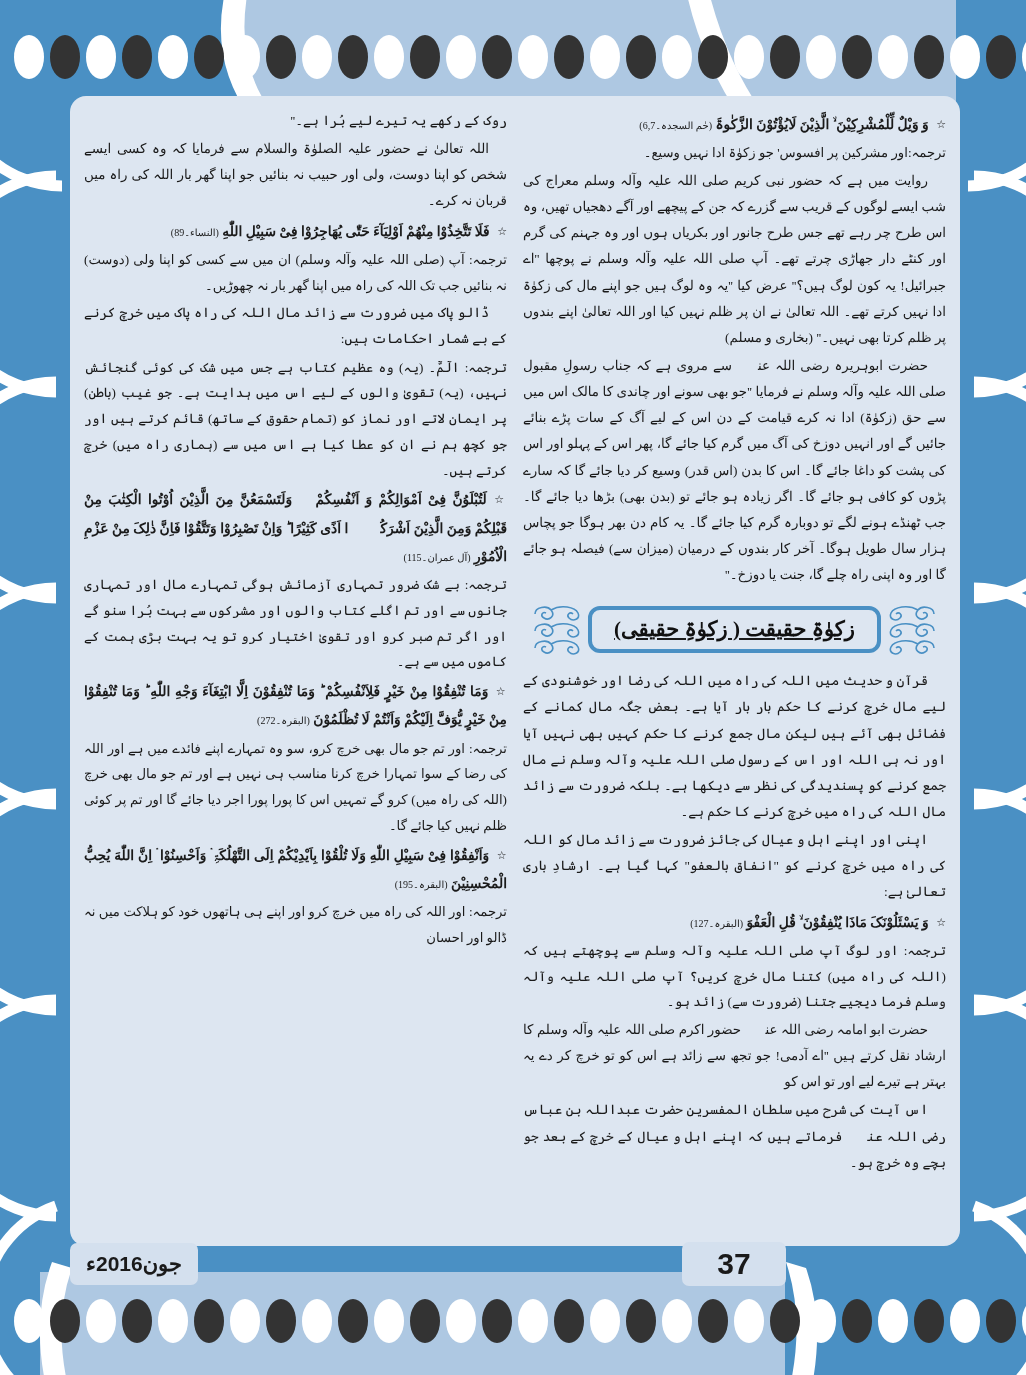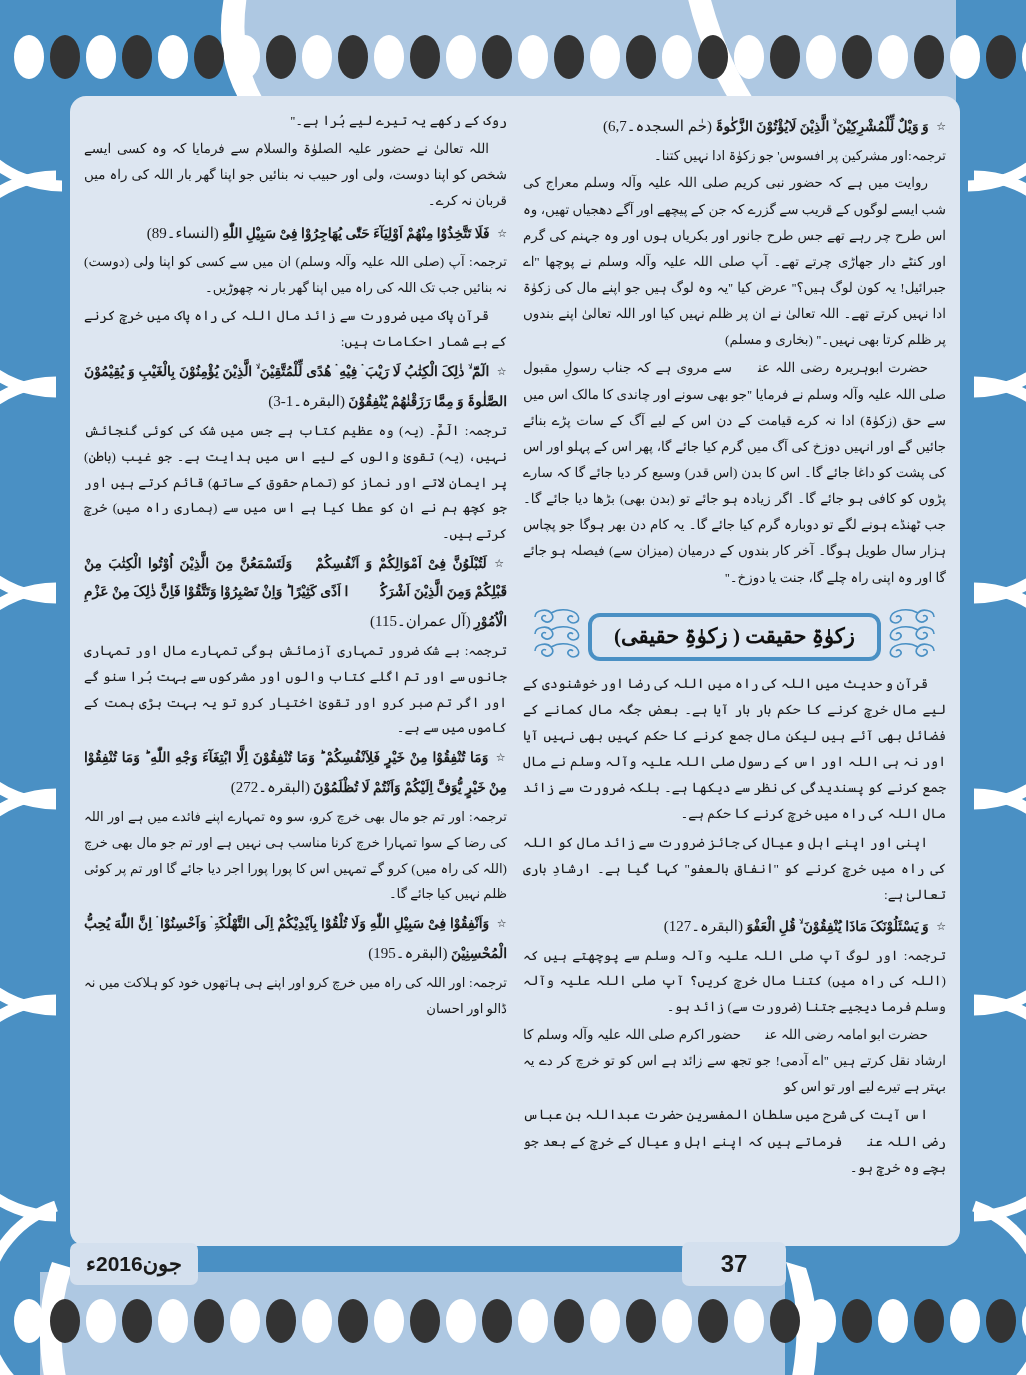--- a/index.html
+++ b/index.html
@@ -126,44 +126,45 @@
     font-weight: 600;
     letter-spacing: 0.2px;
   }
   .verse .star {
     font-size: 11px;
     font-weight: 400;
     margin-left: 4px;
     vertical-align: 1px;
   }
   .verse .ref {
-    font-size: 15px;
+    font-size: 10px;
     font-weight: 400;
     padding-left: 43px;
   }
 
   .trans {
     font-family: "Liberation Serif", serif;
     font-size: 13.2px;
     line-height: 1.95;
     margin: 0 0 2px 0;
     direction: rtl;
     text-align: justify;
     text-align-last: right;
   }
 
   
   .section-heading {
     position: relative;
     margin: 12px 0 10px 0;
     height: 58px;
     display: flex;
-    align-items: flex-end;
+    align-items: center;
     justify-content: center;
     direction: rtl;
+    text-decoration: underline;
   }
   .heading-box {
     position: relative;
     z-index: 2;
     border: 4px solid #4a90c4;
     border-radius: 12px;
     background: #dde6f1;
     padding: 4px 22px;
     font-family: "Liberation Serif", serif;
     font-size: 21px;
@@ -207,21 +208,21 @@
     height: 42px;
     font-family: "Liberation Sans", sans-serif;
     font-size: 21px;
     font-weight: 700;
     direction: rtl;
   }
   #footer-page {
     width: 104px;
     height: 44px;
     font-family: "Liberation Sans", sans-serif;
-    font-size: 24px;
+    font-size: 30px;
     font-weight: 700;
     margin-left: 29px;
   }
   #footer-logo {
     width: 132px;
     height: 44px;
     font-family: "Liberation Serif", serif;
     font-size: 19px;
     font-weight: 700;
     direction: rtl;
@@ -325,21 +326,21 @@
       <div class="dot light"></div>
       <div class="dot dark"></div>
       <div class="dot light"></div>
       <div class="dot dark"></div>
       <div class="dot light"></div>
     </div>
 
   <div id="content-panel">
     <div class="column" id="col-right">
         <p class="verse"><span class="star">☆</span><span> وَ وَیْلٌ لِّلْمُشْرِکِیْنَ ۙ الَّذِیْنَ لَایُؤْتُوْنَ الزَّکٰوۃَ </span><span class="ref">(حٰم السجدہ۔6,7)</span></p>
-        <p class="trans">ترجمہ:اور مشرکین پر افسوس' جو زکوٰۃ ادا نہیں کتنا۔</p>
+        <p class="trans">ترجمہ:اور مشرکین پر افسوس' جو زکوٰۃ ادا نہیں وسیع۔</p>
         <p class="para indent">روایت میں ہے کہ حضور نبی کریم صلی اللہ علیہ وآلہ وسلم معراج کی شب ایسے لوگوں کے قریب سے گزرے کہ جن کے پیچھے اور آگے دھجیاں تھیں، وہ اس طرح چر رہے تھے جس طرح جانور اور بکریاں ہوں اور وہ جہنم کی گرم اور کنٹے دار جھاڑی چرتے تھے۔ آپ صلی اللہ علیہ وآلہ وسلم نے پوچھا ''اے جبرائیل! یہ کون لوگ ہیں؟'' عرض کیا ''یہ وہ لوگ ہیں جو اپنے مال کی زکوٰۃ ادا نہیں کرتے تھے۔ اللہ تعالیٰ نے ان پر ظلم نہیں کیا اور اللہ تعالیٰ اپنے بندوں پر ظلم کرتا بھی نہیں۔'' (بخاری و مسلم)</p>
         <p class="para indent">حضرت ابوہریرہ رضی اللہ عنہٗ سے مروی ہے کہ جناب رسولِ مقبول صلی اللہ علیہ وآلہ وسلم نے فرمایا ''جو بھی سونے اور چاندی کا مالک اس میں سے حق (زکوٰۃ) ادا نہ کرے قیامت کے دن اس کے لیے آگ کے سات پڑے بنائے جائیں گے اور انہیں دوزخ کی آگ میں گرم کیا جائے گا، پھر اس کے پہلو اور اس کی پشت کو داغا جائے گا۔ اس کا بدن (اس قدر) وسیع کر دیا جائے گا کہ سارے پڑوں کو کافی ہو جائے گا۔ اگر زیادہ ہو جائے تو (بدن بھی) بڑھا دیا جائے گا۔ جب ٹھنڈے ہونے لگے تو دوبارہ گرم کیا جائے گا۔ یہ کام دن بھر ہوگا جو پچاس ہزار سال طویل ہوگا۔ آخر کار بندوں کے درمیان (میزان سے) فیصلہ ہو جائے گا اور وہ اپنی راہ چلے گا، جنت یا دوزخ۔''</p>
         <div class="section-heading">
           <div class="spiral-group left"><svg viewBox="0 0 70 54" width="70" height="54">
               <g fill="none" stroke="#4a90c4" stroke-width="1.6">
                 <path d="M 4 12 C 4 5 16 3 20 8 C 25 14 18 19 13 16 C 9 14 11 9 15 11 M 20 8 C 30 2 44 5 47 11 C 50 17 42 20 38 16 C 35 13 39 9 42 12"></path>
                 <path d="M 4 29 C 4 22 16 20 20 25 C 25 31 18 36 13 33 C 9 31 11 26 15 28 M 20 25 C 30 19 44 22 47 28 C 50 34 42 37 38 33 C 35 30 39 26 42 29"></path>
                 <path d="M 4 46 C 4 39 16 37 20 42 C 25 48 18 53 13 50 C 9 48 11 43 15 45 M 20 42 C 30 36 44 39 47 45 C 50 51 42 54 38 50 C 35 47 39 43 42 46"></path>
               </g>
             </svg></div>
@@ -357,22 +358,21 @@
         <p class="verse"><span class="star">☆</span><span> وَ یَسْئَلُوْنَکَ مَاذَا یُنْفِقُوْنَ ۙ قُلِ الْعَفْوَ </span><span class="ref">(البقرہ۔127)</span></p>
         <p class="trans">ترجمہ: اور لوگ آپ صلی اللہ علیہ وآلہ وسلم سے پوچھتے ہیں کہ (اللہ کی راہ میں) کتنا مال خرچ کریں؟ آپ صلی اللہ علیہ وآلہ وسلم فرما دیجیے جتنا (ضرورت سے) زائد ہو۔</p>
         <p class="para indent">حضرت ابو امامہ رضی اللہ عنہٗ حضور اکرم صلی اللہ علیہ وآلہ وسلم کا ارشاد نقل کرتے ہیں ''اے آدمی! جو تجھ سے زائد ہے اس کو تو خرچ کر دے یہ بہتر ہے تیرے لیے اور تو اس کو</p>
         <p class="para indent">اس آیت کی شرح میں سلطان المفسرین حضرت عبداللہ بن عباس رضی اللہ عنہٗ فرماتے ہیں کہ اپنے اہل و عیال کے خرچ کے بعد جو بچے وہ خرچ ہو۔</p>
       </div>
     <div class="column" id="col-left">
         <p class="para">روک کے رکھے یہ تیرے لیے بُرا ہے۔''</p>
         <p class="para indent">اللہ تعالیٰ نے حضور علیہ الصلوٰۃ والسلام سے فرمایا کہ وہ کسی ایسے شخص کو اپنا دوست، ولی اور حبیب نہ بنائیں جو اپنا گھر بار اللہ کی راہ میں قربان نہ کرے۔</p>
         <p class="verse"><span class="star">☆</span><span> فَلَا تَتَّخِذُوْا مِنْهُمْ اَوْلِیَآءَ حَتّٰی یُهَاجِرُوْا فِیْ سَبِیْلِ اللّٰهِ </span><span class="ref">(النساء۔89)</span></p>
         <p class="trans">ترجمہ: آپ (صلی اللہ علیہ وآلہ وسلم) ان میں سے کسی کو اپنا ولی (دوست) نہ بنائیں جب تک اللہ کی راہ میں اپنا گھر بار نہ چھوڑیں۔</p>
-        <p class="para indent">قرآن پاک میں ضرورت سے زائد مال اللہ کی راہ پاک میں خرچ کرنے کے بے شمار احکامات ہیں:</p>
-        <p class="verse"><span class="star">☆</span><span> الٓمّٓ ۙ ذٰلِکَ الْکِتٰبُ لَا رَیْبَ ۛ فِیْهِ ۛ هُدًی لِّلْمُتَّقِیْنَ ۙ الَّذِیْنَ یُؤْمِنُوْنَ بِالْغَیْبِ وَ یُقِیْمُوْنَ الصَّلٰوۃَ وَ مِمَّا رَزَقْنٰهُمْ یُنْفِقُوْنَ </span><span class="ref">(البقرہ۔1-3)</span></p>
+        <p class="para indent">ڈالو پاک میں ضرورت سے زائد مال اللہ کی راہ پاک میں خرچ کرنے کے بے شمار احکامات ہیں:</p>
         <p class="trans">ترجمہ: الٓمّٓ۔ (یہ) وہ عظیم کتاب ہے جس میں شک کی کوئی گنجائش نہیں، (یہ) تقویٰ والوں کے لیے اس میں ہدایت ہے۔ جو غیب (باطن) پر ایمان لاتے اور نماز کو (تمام حقوق کے ساتھ) قائم کرتے ہیں اور جو کچھ ہم نے ان کو عطا کیا ہے اس میں سے (ہماری راہ میں) خرچ کرتے ہیں۔</p>
         <p class="verse"><span class="star">☆</span><span> لَتُبْلَوُنَّ فِیْ اَمْوَالِکُمْ وَ اَنْفُسِکُمْ ۫ وَلَتَسْمَعُنَّ مِنَ الَّذِیْنَ اُوْتُوا الْکِتٰبَ مِنْ قَبْلِکُمْ وَمِنَ الَّذِیْنَ اَشْرَکُوْۤا اَذًی کَثِیْرًا ؕ وَاِنْ تَصْبِرُوْا وَتَتَّقُوْا فَاِنَّ ذٰلِکَ مِنْ عَزْمِ الْاُمُوْرِ </span><span class="ref">(آل عمران۔115)</span></p>
         <p class="trans">ترجمہ: بے شک ضرور تمہاری آزمائش ہوگی تمہارے مال اور تمہاری جانوں سے اور تم اگلے کتاب والوں اور مشرکوں سے بہت بُرا سنو گے اور اگر تم صبر کرو اور تقویٰ اختیار کرو تو یہ بہت بڑی ہمت کے کاموں میں سے ہے۔</p>
         <p class="verse"><span class="star">☆</span><span> وَمَا تُنْفِقُوْا مِنْ خَیْرٍ فَلِاَنْفُسِکُمْ ؕ وَمَا تُنْفِقُوْنَ اِلَّا ابْتِغَآءَ وَجْهِ اللّٰهِ ؕ وَمَا تُنْفِقُوْا مِنْ خَیْرٍ یُّوَفَّ اِلَیْکُمْ وَاَنْتُمْ لَا تُظْلَمُوْنَ </span><span class="ref">(البقرہ۔272)</span></p>
         <p class="trans">ترجمہ: اور تم جو مال بھی خرچ کرو، سو وہ تمہارے اپنے فائدے میں ہے اور اللہ کی رضا کے سوا تمہارا خرچ کرنا مناسب ہی نہیں ہے اور تم جو مال بھی خرچ (اللہ کی راہ میں) کرو گے تمہیں اس کا پورا پورا اجر دیا جائے گا اور تم پر کوئی ظلم نہیں کیا جائے گا۔</p>
         <p class="verse"><span class="star">☆</span><span> وَاَنْفِقُوْا فِیْ سَبِیْلِ اللّٰهِ وَلَا تُلْقُوْا بِاَیْدِیْکُمْ اِلَی التَّهْلُکَۃِ ۛ وَاَحْسِنُوْا ۛ اِنَّ اللّٰهَ یُحِبُّ الْمُحْسِنِیْنَ </span><span class="ref">(البقرہ۔195)</span></p>
         <p class="trans">ترجمہ: اور اللہ کی راہ میں خرچ کرو اور اپنے ہی ہاتھوں خود کو ہلاکت میں نہ ڈالو اور احسان</p>
       </div>
   </div>
 

